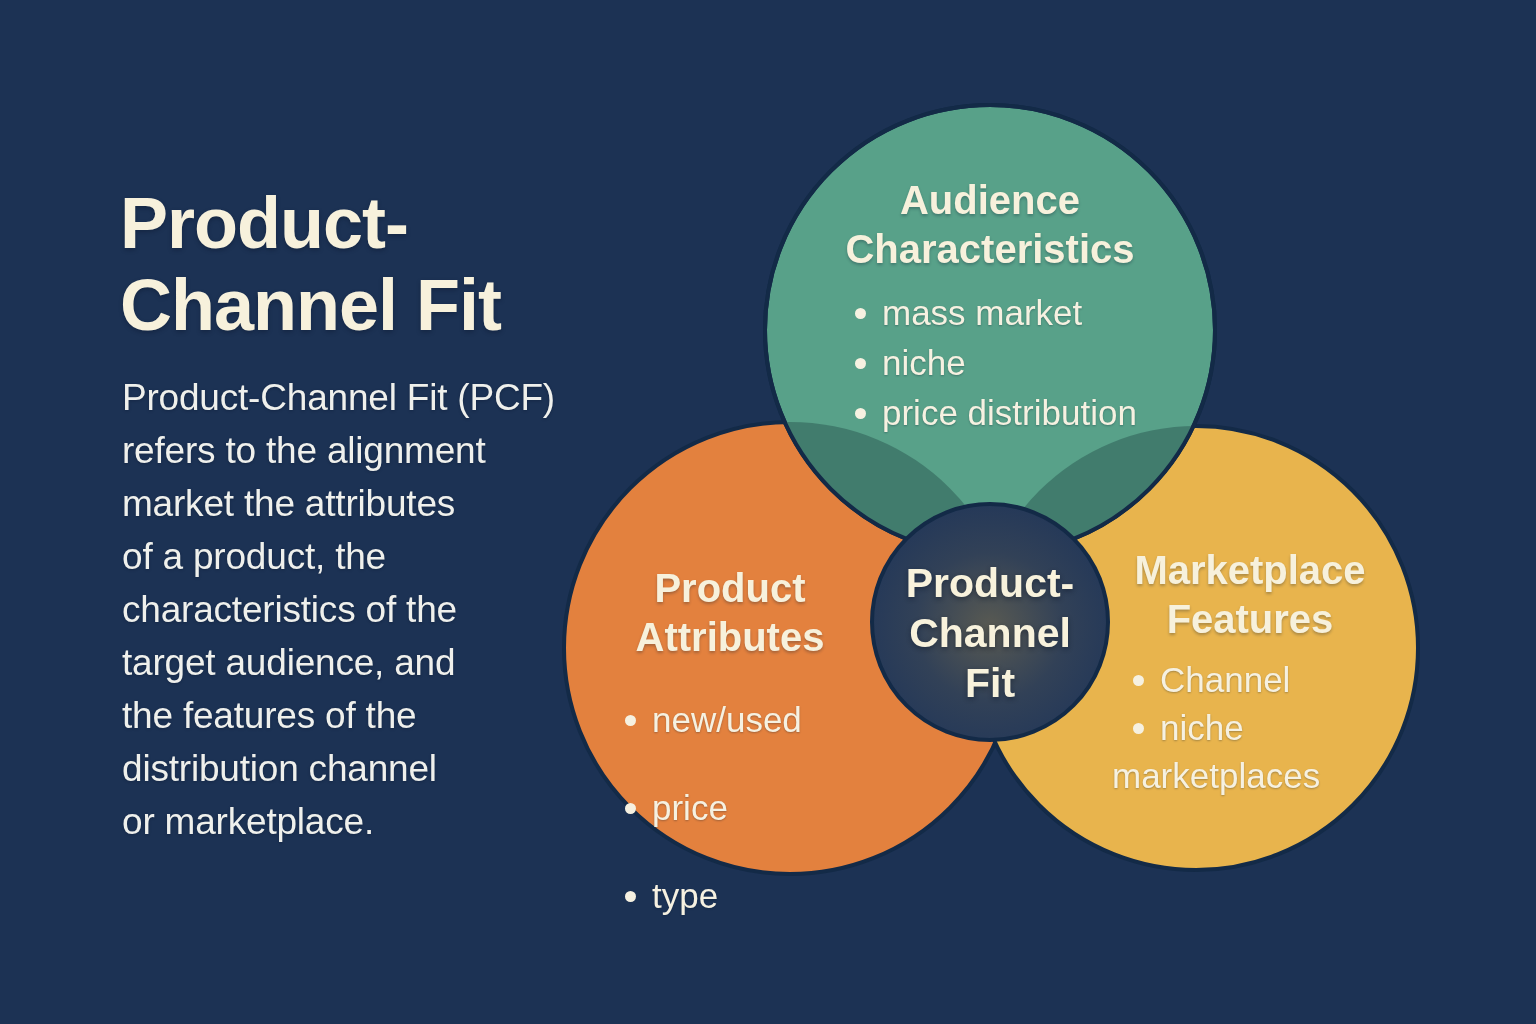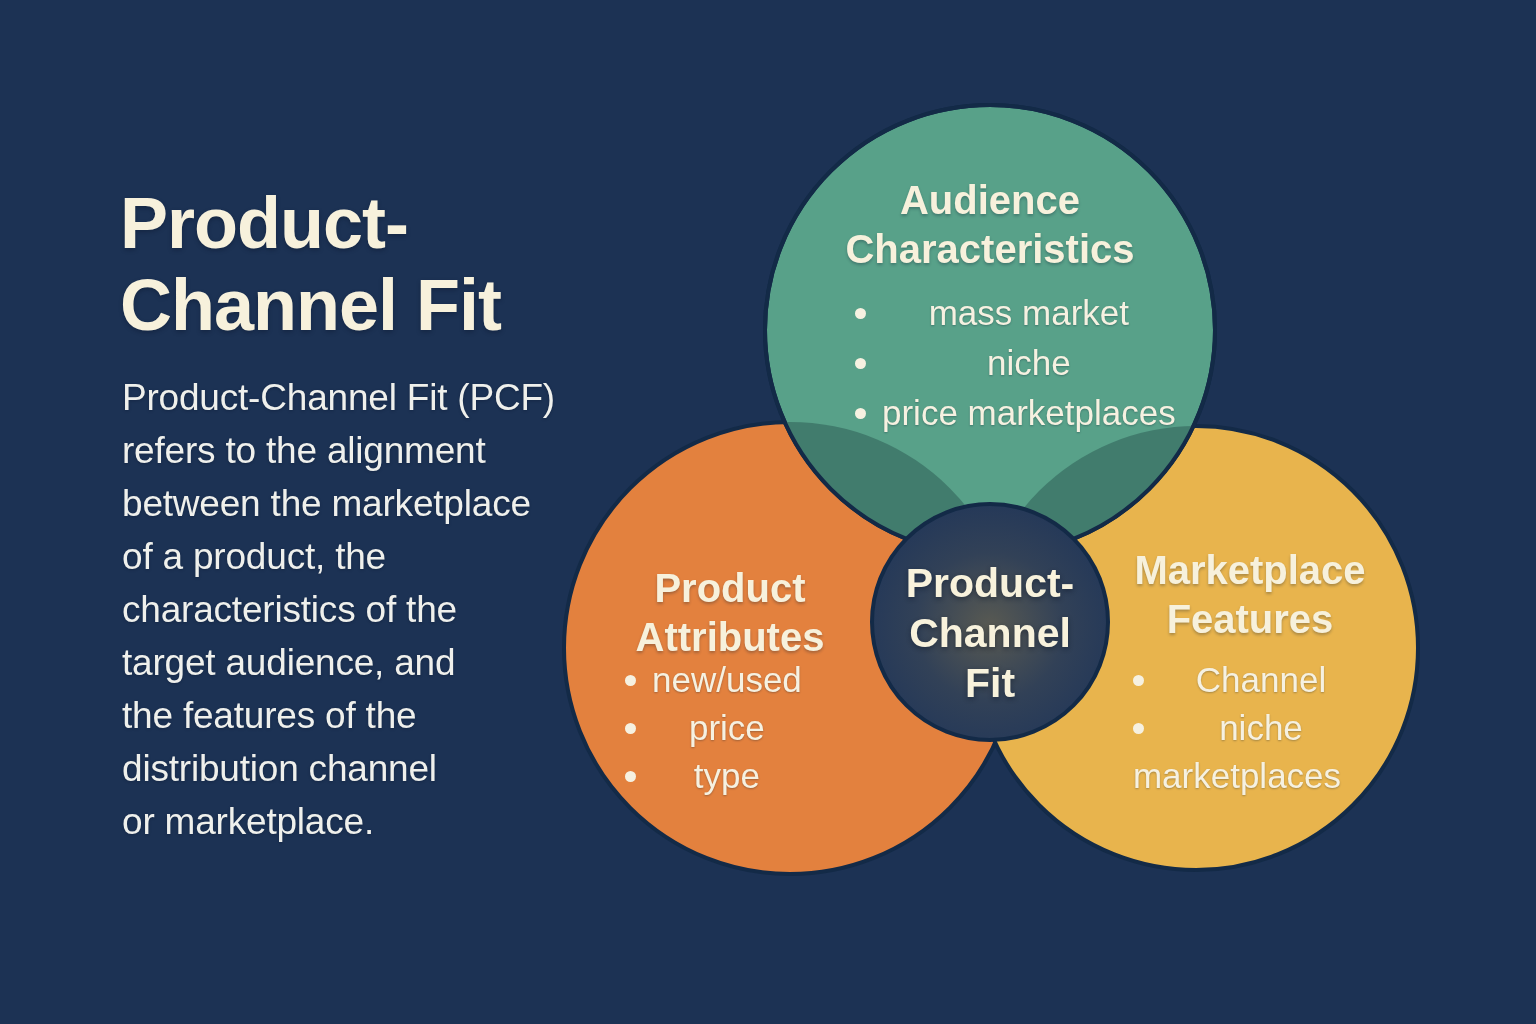--- a/index.html
+++ b/index.html
@@ -40,28 +40,28 @@
     text-align:center;white-space:pre-line;
     font-size:41px;line-height:50px;font-weight:700;color:#f8f2dc;
     text-shadow:0 2px 5px rgba(10,20,35,.45);
   }
 
   
   .bullet-list{position:absolute;list-style:none;margin:0;padding:0;color:#f6f1e1;}
   .bullet-list li{position:relative;padding-left:30px;
     text-shadow:0 1px 2px rgba(10,25,45,.30);}
   .dot{position:absolute;left:3px;border-radius:50%;background:#f6f1e1;width:11px;height:11px;}
-  .bullet-label{display:block;white-space:pre-line;text-align:center;}
+  .bullet-label{display:block;white-space:pre-line;}
 
   .list-audience{left:852px;top:288px;font-size:35px;}
   .list-audience li{height:50px;line-height:50px;}
   .list-audience .dot{top:20px;}
 
   .list-product{left:622px;top:656px;font-size:35px;}
-  .list-product li{height:48px;line-height:48px;}
+  .list-product li{height:48px;line-height:48px;margin-top:40px;}
   .list-product .dot{top:19px;}
 
   .list-marketplace{left:1130px;top:656px;font-size:35px;}
   .list-marketplace li{min-height:48px;line-height:48px;}
   .list-marketplace .dot{top:19px;}
   
   .list-marketplace li.wrap-item .bullet-label{margin-left:-48px;text-indent:48px;width:250px;}
 </style>
 </head>
 <body>
@@ -96,42 +96,42 @@
     <circle cx="990" cy="330" r="225" fill="none" stroke-width="4" stroke="#132a47"></circle>
 
     <circle cx="990" cy="622" r="118" stroke-width="4" fill="#223759" stroke="#132a47"></circle>
     <circle cx="990" cy="622" r="116" fill="url(#centerGlow)"></circle>
   </svg>
 
   <h1 class="main-title">Product-
 Channel Fit</h1>
   <p class="description">Product-Channel Fit (PCF)
 refers to the alignment
-between the marketplace
+market the attributes
 of a product, the
 characteristics of the
 target audience, and
 the features of the
 distribution channel
 or marketplace.</p>
 
   <div class="circle-heading heading-audience">Audience
 Characteristics</div>
   <ul class="bullet-list list-audience">
     <li>
       <span class="dot"></span>
       <span class="bullet-label">mass market</span>
     </li>
     <li>
       <span class="dot"></span>
       <span class="bullet-label">niche</span>
     </li>
     <li>
       <span class="dot"></span>
-      <span class="bullet-label">price marketplaces</span>
+      <span class="bullet-label">price distribution</span>
     </li>
   </ul>
 
   <div class="circle-heading heading-product">Product
 Attributes</div>
   <ul class="bullet-list list-product">
     <li>
       <span class="dot"></span>
       <span class="bullet-label">new/used</span>
     </li>

